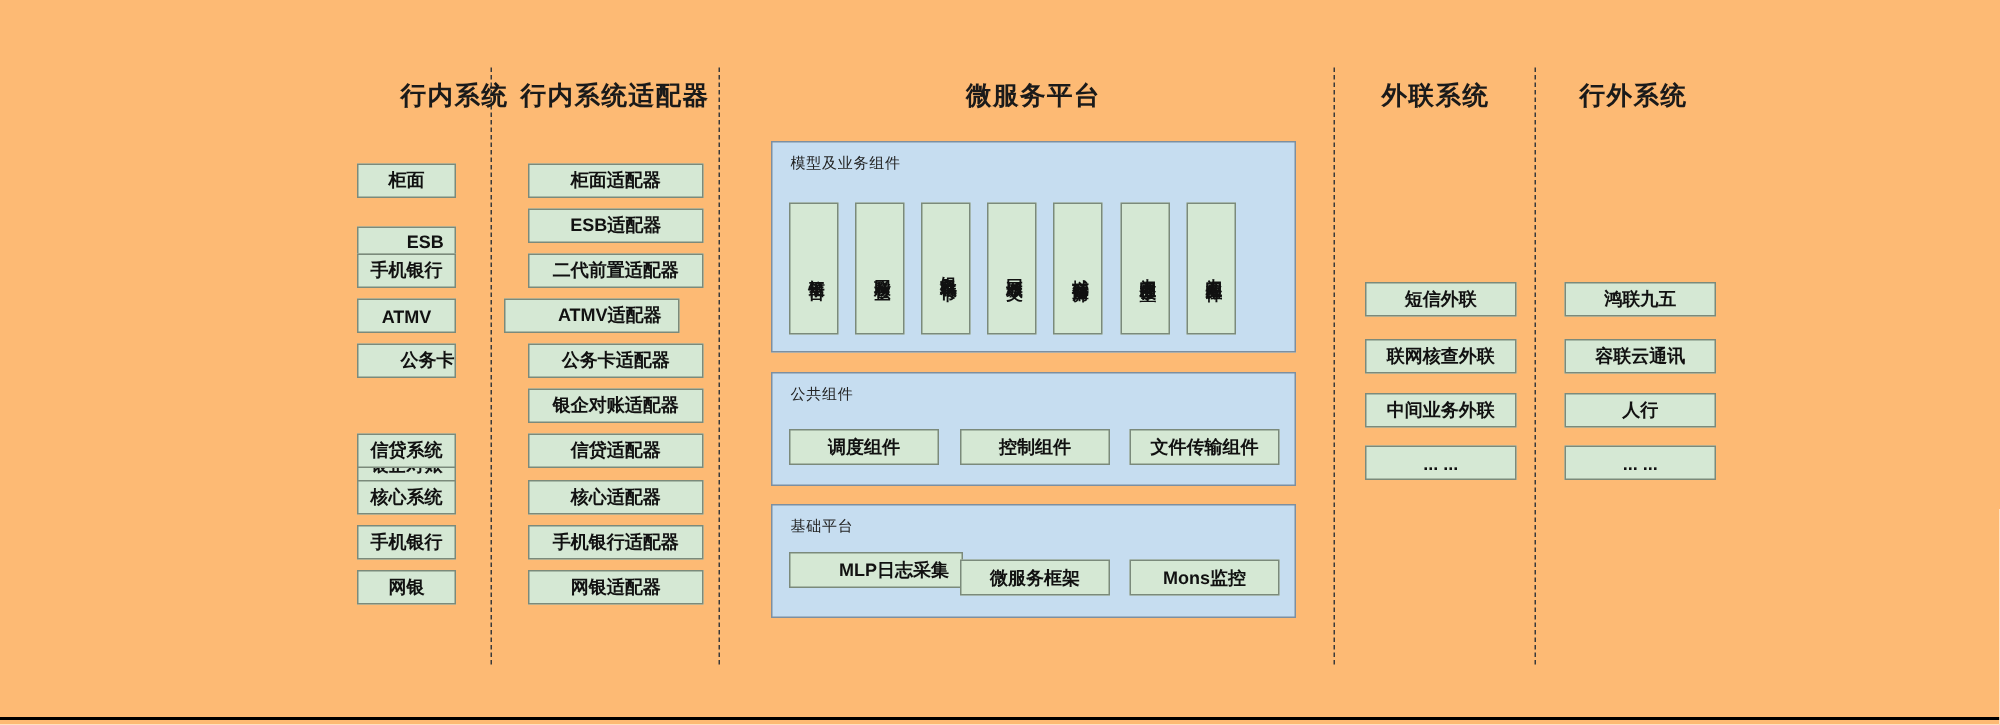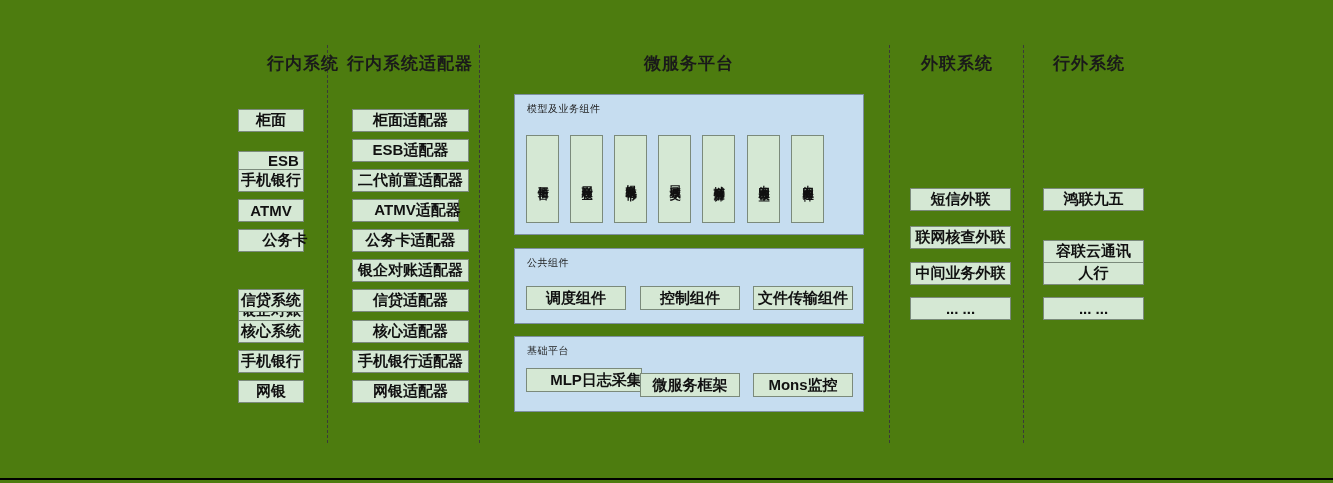--- a/index.html
+++ b/index.html
@@ -8,21 +8,21 @@
     background: #ffffff;
   }
   body {
     font-family: "Liberation Sans", "DejaVu Sans", sans-serif;
     color: #000000;
   }
   #canvas {
     position: relative;
     width: 1333px;
     height: 483px;
-    background: #4d7c0f;
+    background: #fdba74;
     overflow: hidden;
   }
 
   
   .divider {
     position: absolute;
     top: 45px;
     height: 398px;
     width: 0;
     border-left: 1.6px dashed #3a3a3a;
@@ -41,21 +41,21 @@
 
   
   .gbox {
     position: absolute;
     background: #d5e8d4;
     border: 1.5px solid #7b8a7b;
     box-sizing: border-box;
     display: flex;
     align-items: center;
     justify-content: center;
-    font-size: 15px;
+    font-size: 12px;
     font-weight: bold;
     color: #111111;
     white-space: nowrap;
   }
 
   
   .gbox-vert {
     position: absolute;
     background: #d5e8d4;
     border: 1.5px solid #7b8a7b;
@@ -120,35 +120,35 @@
       <div class="gbox" style="left: 238px; top: 229px; width: 66px; height: 23px; padding-left: 28px;">公务卡</div>
       <div class="gbox" style="left: 238px; top: 259px; width: 66px; height: 23px; margin-top: 40px;">银企对账</div>
       <div class="gbox" style="left: 238px; top: 289px; width: 66px; height: 23px;">信贷系统</div>
       <div class="gbox" style="left: 238px; top: 320px; width: 66px; height: 23px;">核心系统</div>
       <div class="gbox" style="left: 238px; top: 350px; width: 66px; height: 23px;">手机银行</div>
       <div class="gbox" style="left: 238px; top: 380px; width: 66px; height: 23px;">网银</div>
       <div class="col-title" style="left: 340px; top: 52px; width: 140px;">行内系统适配器</div>
       <div class="gbox" style="left: 352px; top: 109px; width: 117px; height: 23px;">柜面适配器</div>
       <div class="gbox" style="left: 352px; top: 139px; width: 117px; height: 23px;">ESB适配器</div>
       <div class="gbox" style="left: 352px; top: 169px; width: 117px; height: 23px;">二代前置适配器</div>
-      <div class="gbox" style="left: 352px; top: 199px; width: 107px; height: 23px; padding-left: 24px;">ATMV适配器</div>
+      <div class="gbox" style="left: 336px; top: 199px; width: 117px; height: 23px; padding-left: 24px;">ATMV适配器</div>
       <div class="gbox" style="left: 352px; top: 229px; width: 117px; height: 23px;">公务卡适配器</div>
       <div class="gbox" style="left: 352px; top: 259px; width: 117px; height: 23px;">银企对账适配器</div>
       <div class="gbox" style="left: 352px; top: 289px; width: 117px; height: 23px;">信贷适配器</div>
       <div class="gbox" style="left: 352px; top: 320px; width: 117px; height: 23px;">核心适配器</div>
       <div class="gbox" style="left: 352px; top: 350px; width: 117px; height: 23px;">手机银行适配器</div>
       <div class="gbox" style="left: 352px; top: 380px; width: 117px; height: 23px;">网银适配器</div>
       <div class="col-title" style="left: 891px; top: 52px; width: 132px;">外联系统</div>
       <div class="gbox" style="left: 910px; top: 188px; width: 101px; height: 23px;">短信外联</div>
       <div class="gbox" style="left: 910px; top: 226px; width: 101px; height: 23px; text-align: right;">联网核查外联</div>
       <div class="gbox" style="left: 910px; top: 262px; width: 101px; height: 23px;">中间业务外联</div>
       <div class="gbox" style="left: 910px; top: 297px; width: 101px; height: 23px;">... ...</div>
       <div class="col-title" style="left: 1023px; top: 52px; width: 132px;">行外系统</div>
       <div class="gbox" style="left: 1043px; top: 188px; width: 101px; height: 23px;">鸿联九五</div>
-      <div class="gbox" style="left: 1043px; top: 240px; width: 101px; height: 23px;">容联云通讯</div>
+      <div class="gbox" style="left: 1043px; top: 226px; width: 101px; height: 23px;">容联云通讯</div>
       <div class="gbox" style="left: 1043px; top: 262px; width: 101px; height: 23px;">人行</div>
       <div class="gbox" style="left: 1043px; top: 297px; width: 101px; height: 23px;">... ...</div>
     </div>
   <div id="platform-layer">
       <div class="col-title" style="left: 514px; top: 52px; width: 350px;">微服务平台</div>
       <div class="bpanel" style="left: 514px; top: 94px; width: 350px; height: 141px;">
         <div class="bpanel-title">模型及业务组件</div>
       </div>
       <div class="gbox-vert" style="left: 526px; top: 135px; width: 33px; height: 88px;">
         <span>短信平台</span>

